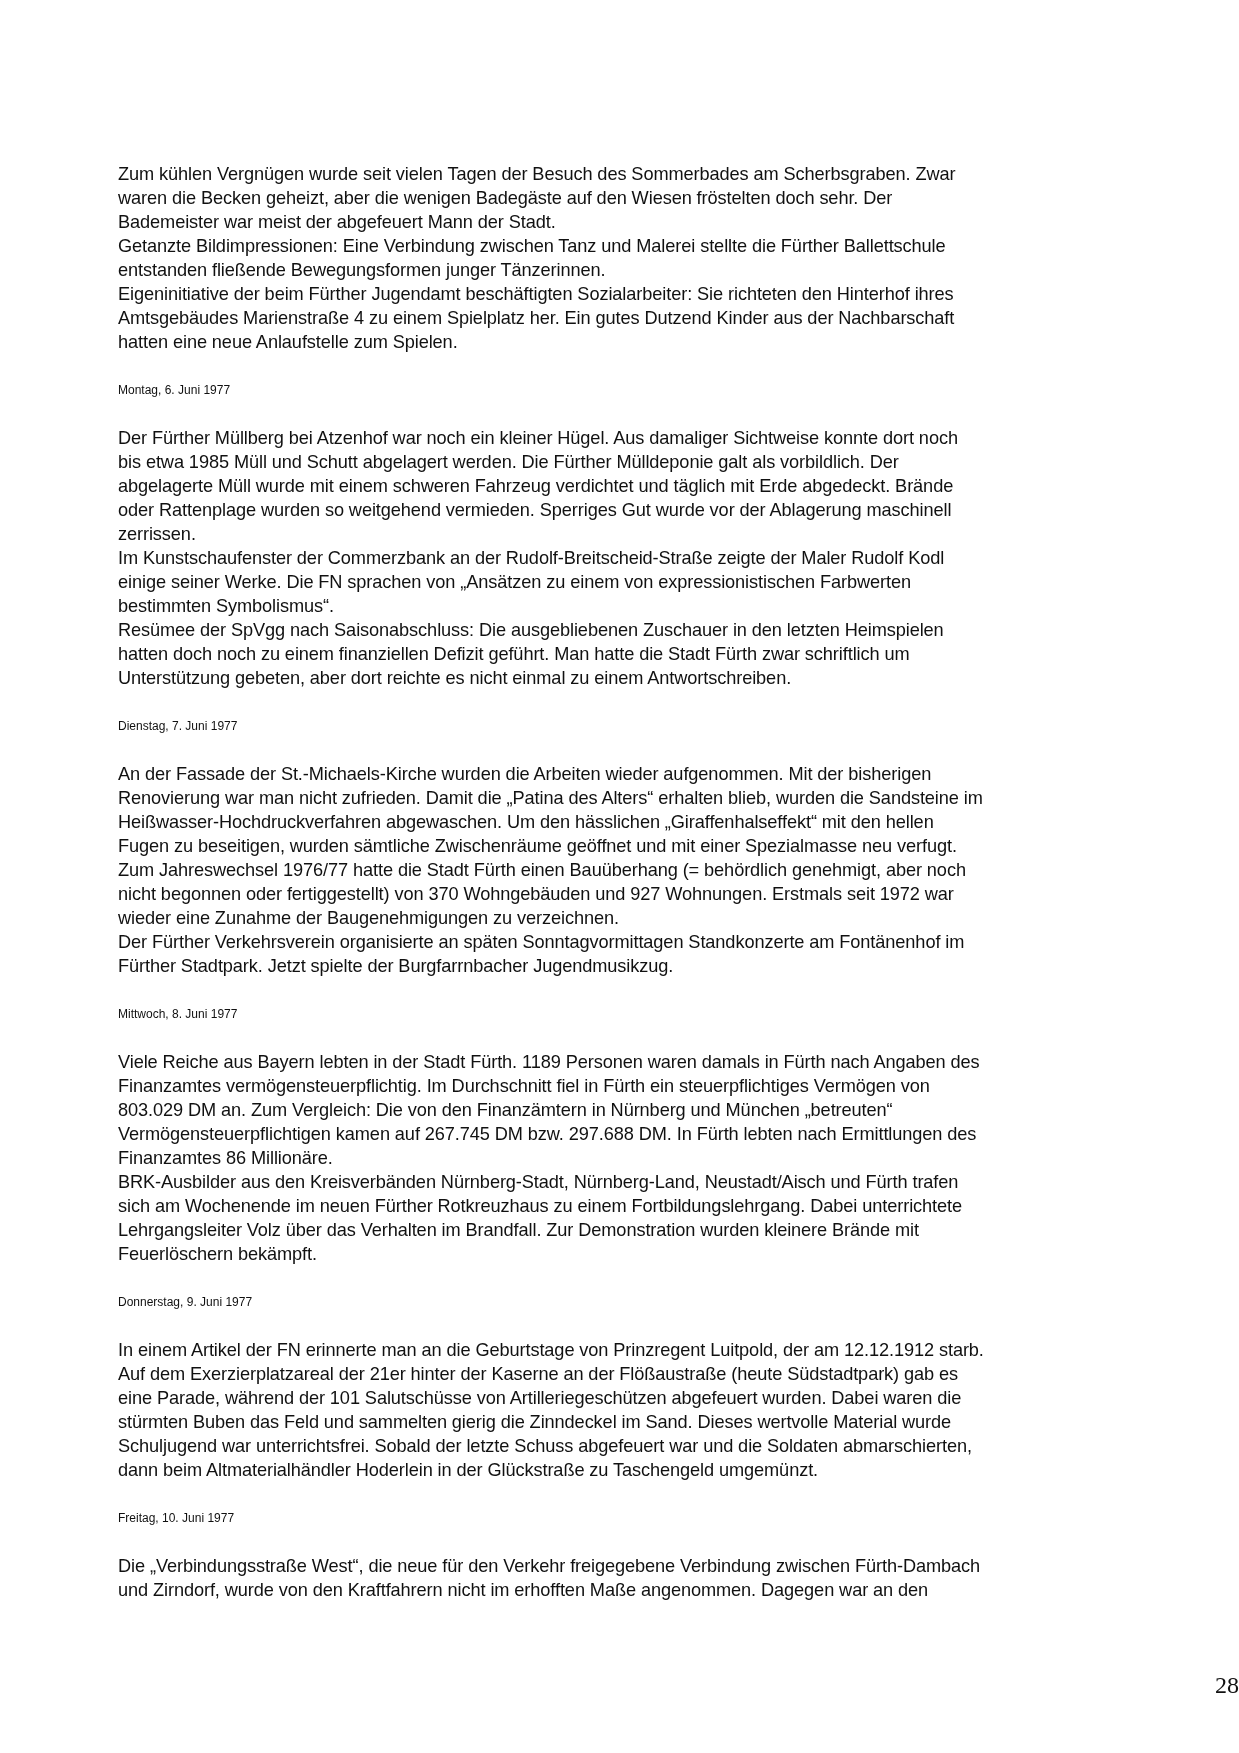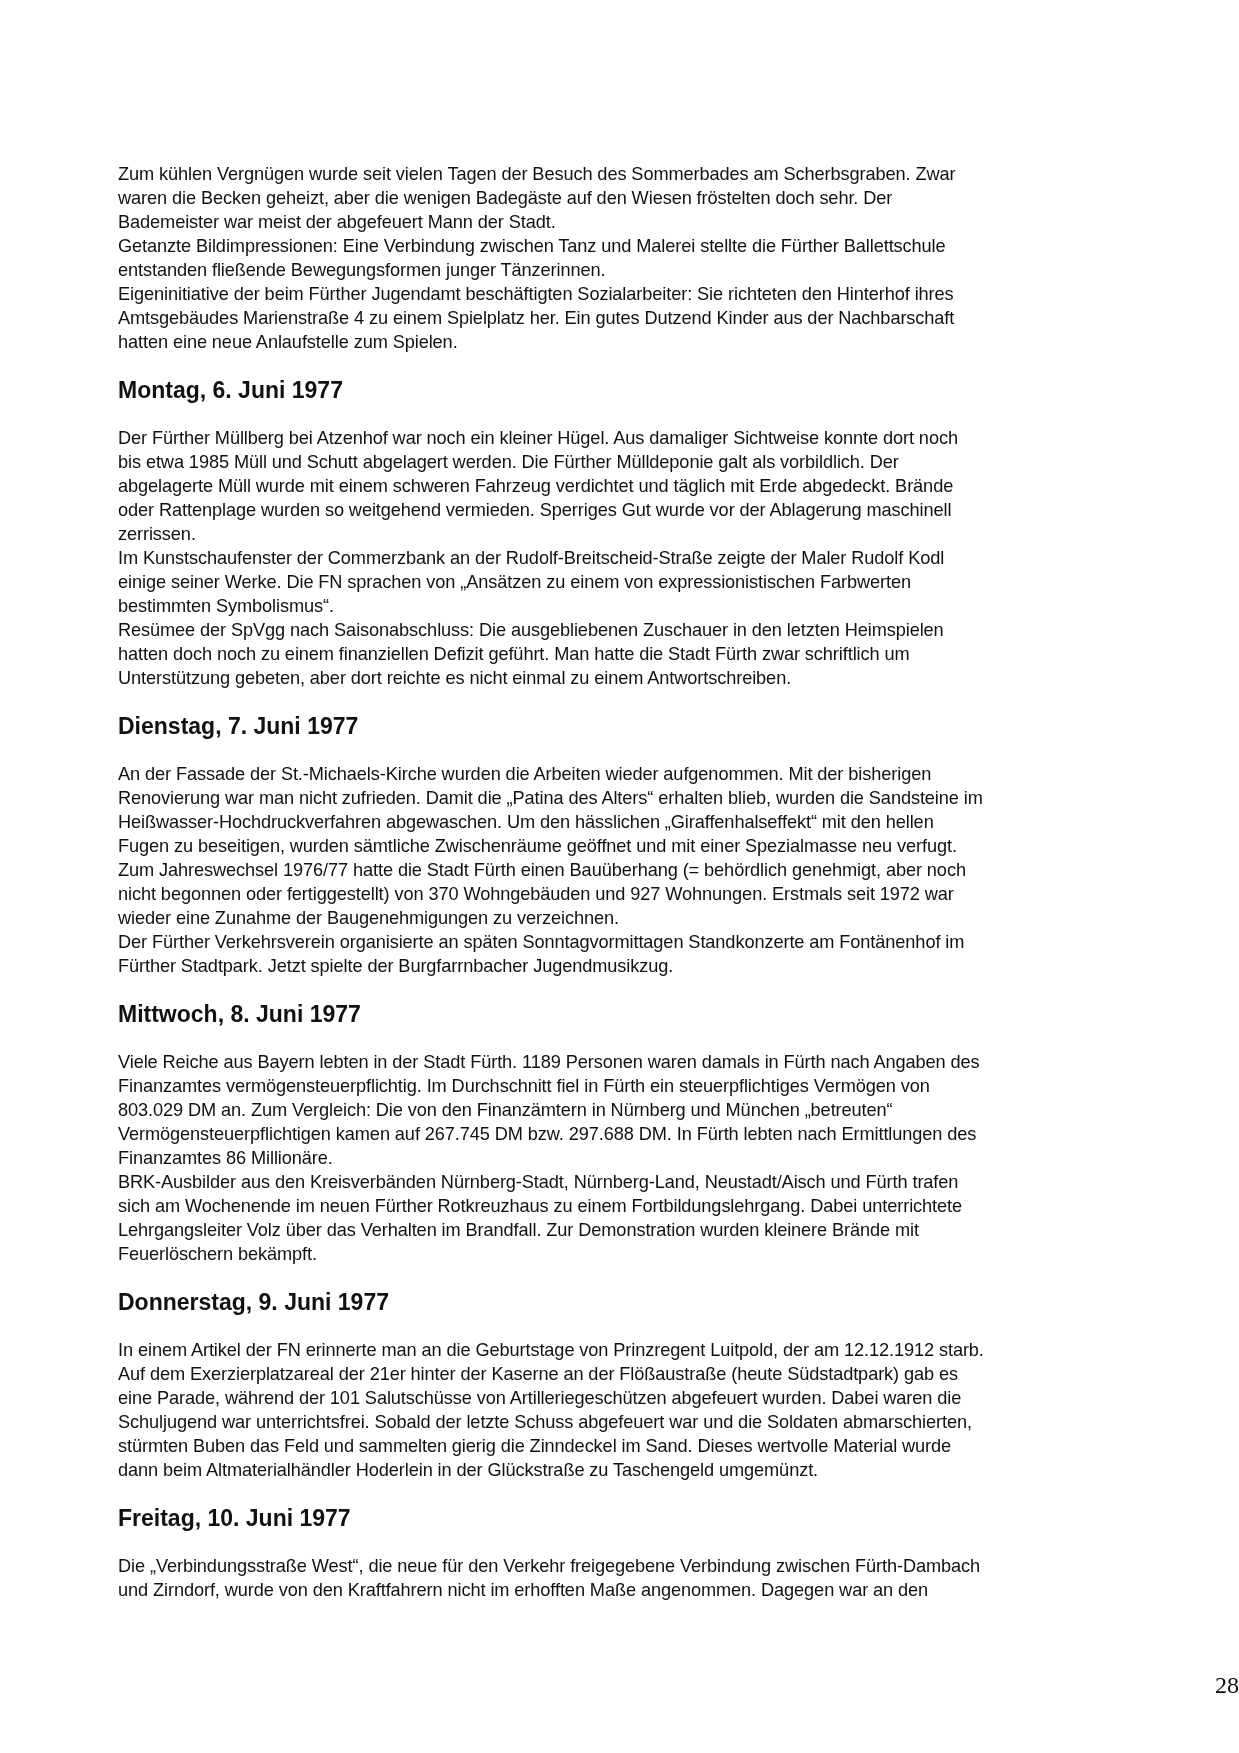--- a/index.html
+++ b/index.html
@@ -34,22 +34,22 @@
       margin: 0;
     }
     .line {
       display: block;
       font-size: 18.2px;
       line-height: 24px;
       white-space: nowrap;
       letter-spacing: -0.1px;
     }
     .heading {
-      font-weight: bold;
-      font-size: 23px;
+      font-weight: normal;
+      font-size: 12px;
       line-height: 24px;
       margin: 24px 0 24px 0;
       white-space: nowrap;
     }
     .page-number {
       position: absolute;
       left: 0;
       width: 1239px;
       top: 1627px;
       text-align: right;
@@ -137,22 +137,22 @@
         <span class="line">Feuerlöschern bekämpft.</span>
       </p>
     </div>
 
     <div>
       <div class="heading">Donnerstag, 9. Juni 1977</div>
       <p class="para">
         <span class="line">In einem Artikel der FN erinnerte man an die Geburtstage von Prinzregent Luitpold, der am 12.12.1912 starb.</span>
         <span class="line">Auf dem Exerzierplatzareal der 21er hinter der Kaserne an der Flößaustraße (heute Südstadtpark) gab es</span>
         <span class="line">eine Parade, während der 101 Salutschüsse von Artilleriegeschützen abgefeuert wurden. Dabei waren die</span>
+        <span class="line">stürmten Buben das Feld und sammelten gierig die Zinndeckel im Sand. Dieses wertvolle Material wurde</span>
         <span class="line">Schuljugend war unterrichtsfrei. Sobald der letzte Schuss abgefeuert war und die Soldaten abmarschierten,</span>
-        <span class="line">stürmten Buben das Feld und sammelten gierig die Zinndeckel im Sand. Dieses wertvolle Material wurde</span>
         <span class="line">dann beim Altmaterialhändler Hoderlein in der Glückstraße zu Taschengeld umgemünzt.</span>
       </p>
     </div>
 
     <div>
       <div class="heading">Freitag, 10. Juni 1977</div>
       <p class="para">
         <span class="line">Die „Verbindungsstraße West“, die neue für den Verkehr freigegebene Verbindung zwischen Fürth-Dambach</span>
         <span class="line">und Zirndorf, wurde von den Kraftfahrern nicht im erhofften Maße angenommen. Dagegen war an den</span>
       </p>

